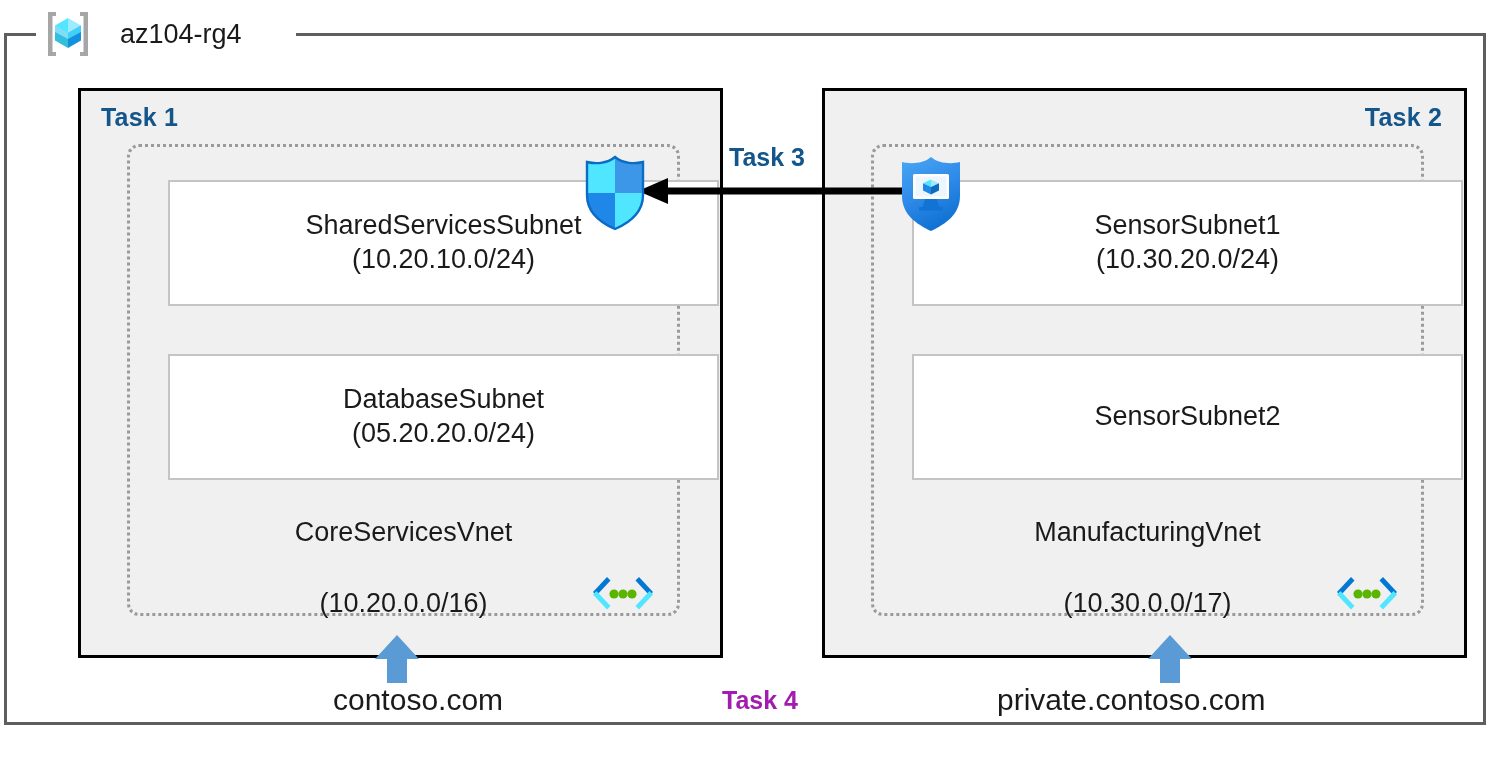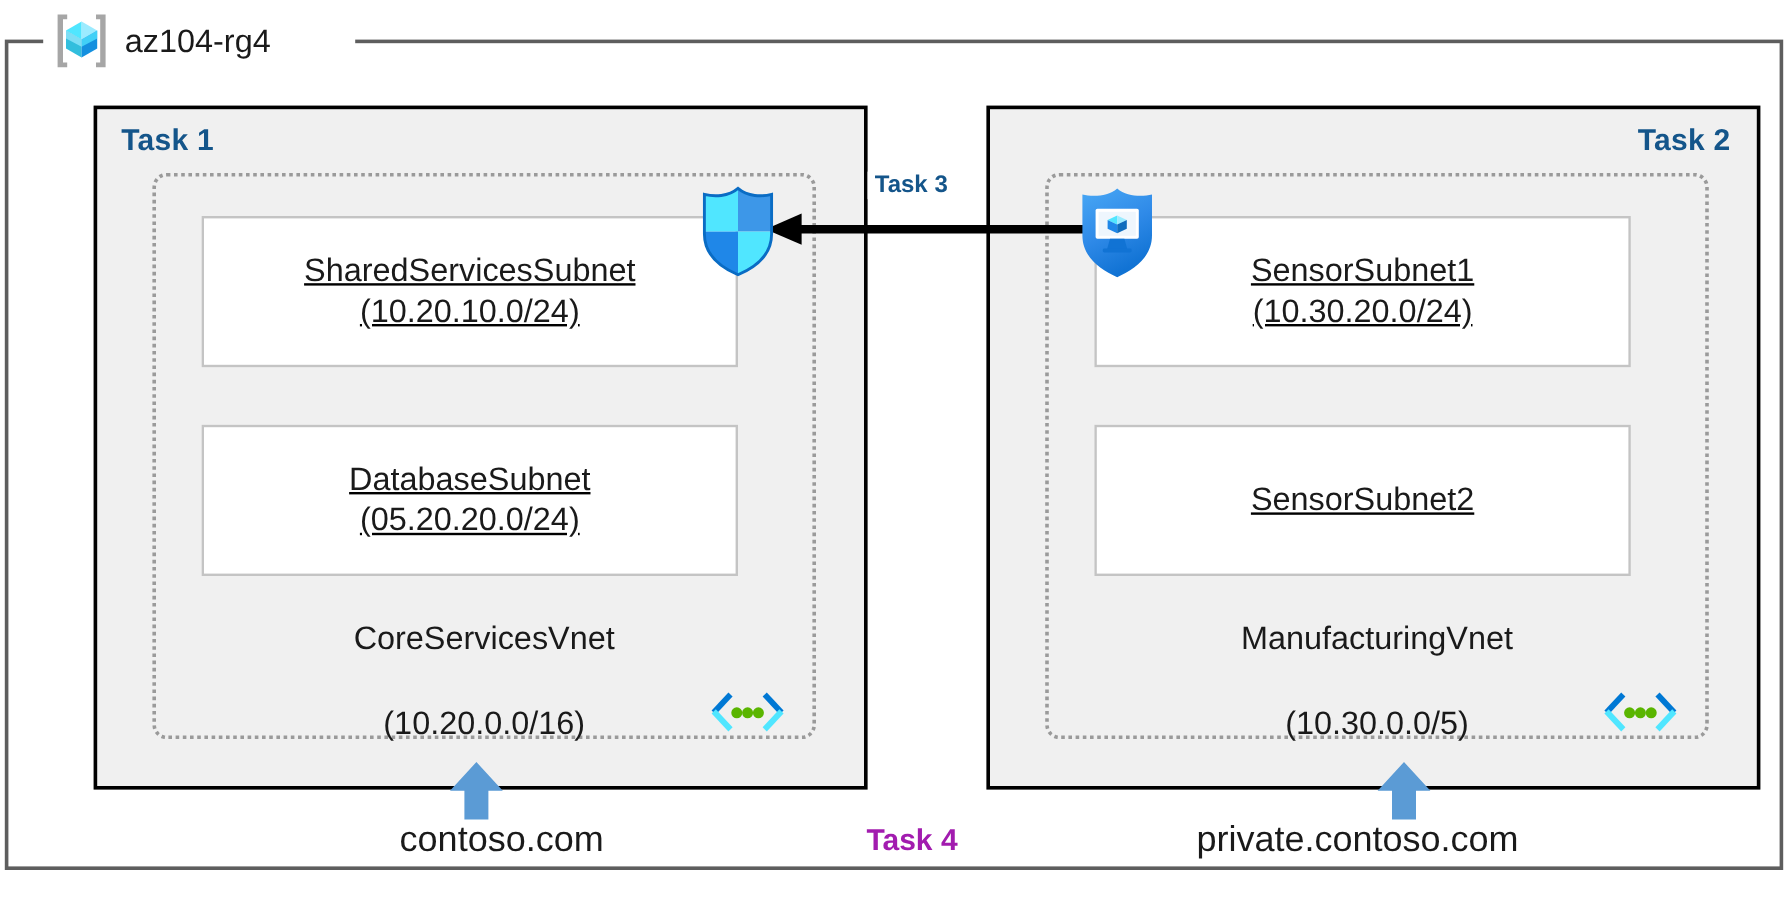--- a/index.html
+++ b/index.html
@@ -40,21 +40,21 @@
     background: #ffffff;
     z-index: 2;
   }
   .rg-title-wrap {
     position: absolute;
     left: 42px;
     top: 6px;
     height: 56px;
     display: flex;
     align-items: center;
-    gap: 10px;
+    gap: 26px;
     z-index: 3;
   }
   .rg-title-text {
     font-size: 27px;
     color: #1a1a1a;
     line-height: 1;
     white-space: nowrap;
   }
   .rg-icon {
     width: 52px;
@@ -95,31 +95,30 @@
     border: 3px dotted #9a9a9a;
     border-radius: 12px;
     box-sizing: border-box;
     background: transparent;
   }
 
   
   .subnet {
     position: absolute;
     left: 38px;
-    width: 447px;
+    width: 551px;
     height: 126px;
     border: 2px solid #c4c4c4;
     box-sizing: border-box;
     background: #ffffff;
     display: flex;
     flex-direction: column;
     align-items: center;
     justify-content: center;
     gap: 2px;
-    text-decoration: underline;
   }
   .subnet.first  { top: 33px; }
   .subnet.second { top: 183px; margin-top: 24px; }
   .subnet-name, .subnet-cidr {
     font-size: 27px;
     color: #1a1a1a;
     line-height: 1.18;
     white-space: nowrap;
   }
 
@@ -172,21 +171,21 @@
     left: 630px;
     top: 170px;
     width: 290px;
     height: 42px;
     z-index: 5;
   }
   .task3-label {
     position: absolute;
     left: 723px;
     top: 143px;
-    font-size: 20px;
+    font-size: 25px;
     font-weight: bold;
     color: #14558a;
     background: #ffffff;
     padding: 0 6px;
     z-index: 7;
     white-space: nowrap;
   }
 
   
   .up-arrow {
@@ -290,21 +289,21 @@
         <span class="subnet-name">SensorSubnet1</span>
         <span class="subnet-cidr">(10.30.20.0/24)</span>
       </div>
 
       <div class="subnet second">
         <span class="subnet-name">SensorSubnet2</span>
       </div>
 
       <div class="vnet-caption">
         <div class="vnet-name">ManufacturingVnet</div>
-        <div class="vnet-cidr">(10.30.0.0/5)</div>
+        <div class="vnet-cidr">(10.30.0.0/17)</div>
       </div>
 
       <svg class="code-icon" viewBox="0 0 72 48">
         <path d="M20 6 L6 21 L9.5 24.5 L23.5 9.5 Z" fill="#0078d4"></path>
         <path d="M6 23.5 L20 38.5 L23.5 35 L9.5 20 Z" fill="#50e6ff"></path>
         <path d="M52 6 L66 21 L62.5 24.5 L48.5 9.5 Z" fill="#0078d4"></path>
         <path d="M66 23.5 L52 38.5 L48.5 35 L62.5 20 Z" fill="#50e6ff"></path>
         <circle cx="27" cy="23" r="4.6" fill="#5ab500"></circle>
         <circle cx="36" cy="23" r="4.6" fill="#5ab500"></circle>
         <circle cx="45" cy="23" r="4.6" fill="#5ab500"></circle>

